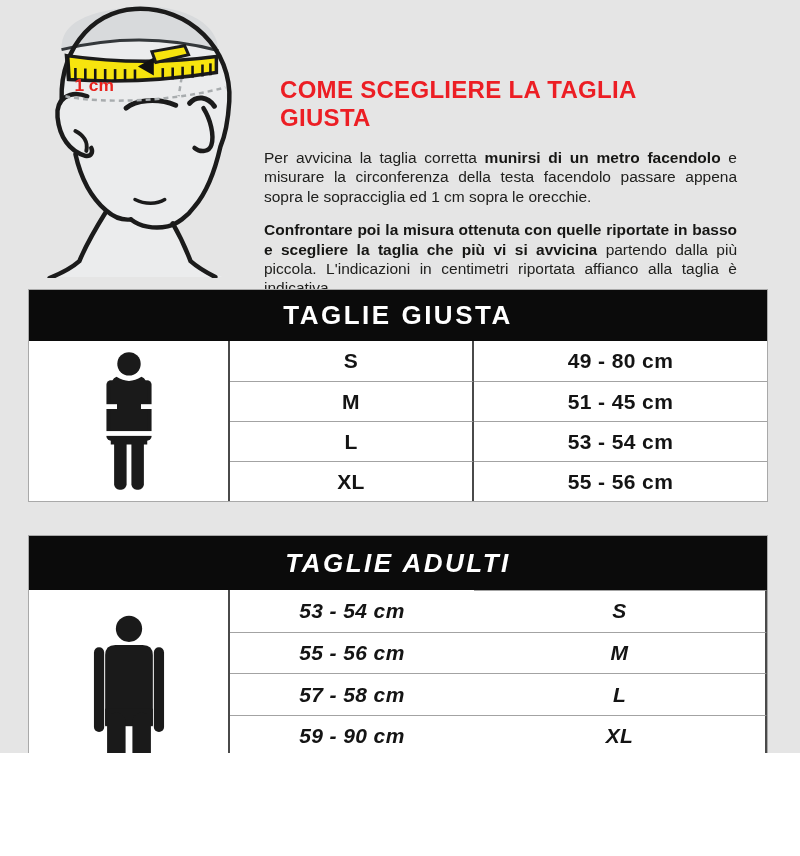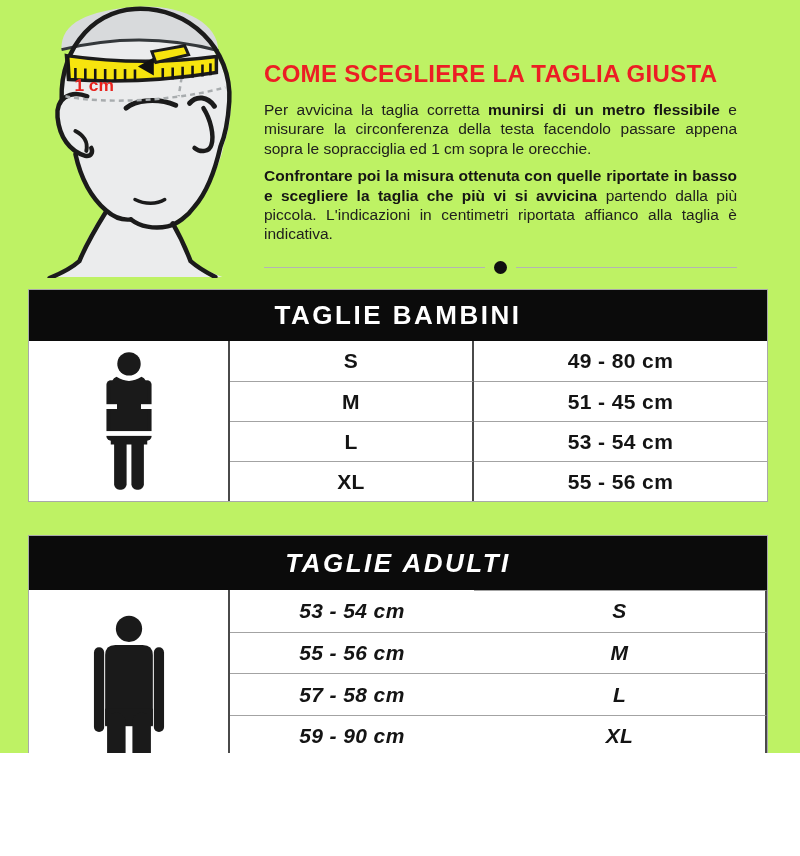--- a/index.html
+++ b/index.html
@@ -1,26 +1,26 @@
 <!DOCTYPE html>
 <html><head>
 <meta charset="utf-8">
 <style>
   html,body{margin:0;padding:0;background:#fff;}
-  .page{position:relative;width:800px;height:753px;background:#bef264;overflow:hidden;
+  .page{position:relative;width:800px;height:753px;background:#e5e5e5;overflow:hidden;
         font-family:"Liberation Sans", sans-serif;}
   
   .head-illo{position:absolute;left:4px;top:0;width:252px;height:278px;}
   
   .intro{position:absolute;left:264px;top:60px;width:473px;}
-  .intro h1{margin:0;font-size:24px;line-height:28px;font-weight:700;letter-spacing:.3px;
+  .intro h1{margin:16px;font-size:24px;line-height:28px;font-weight:700;letter-spacing:.3px;
             color:#ec1e24;}
   .intro p{margin:12px 0 0 0;font-size:15.5px;line-height:19.4px;color:#20201e;
            text-align:justify;}
-  .intro p.p2{margin-top:8px;}
+  .intro p.p2{margin-top:14px;}
   .intro b{font-weight:700;color:#161614;}
   .divider{margin-top:17px;display:flex;align-items:center;}
   .divider .line{flex:1;height:1px;background:#b4b4b4;}
   .divider .dot{width:13px;height:13px;border-radius:50%;background:#101010;margin:0 9px;}
   
   .size-table{position:absolute;left:28px;width:740px;border:1px solid #a9a9a9;
               background:#fff;box-sizing:border-box;}
   .size-table .thead{background:#0b0b0b;color:#ffffff;display:flex;align-items:center;
               justify-content:center;font-weight:700;font-size:26px;letter-spacing:2.5px;}
   .kids{top:289px;}
@@ -85,31 +85,31 @@
         <line x1="62.5" y1="57" x2="64" y2="80" stroke-width="3"></line>
       </g>
       <polygon fill="#111111" points="133,67 149,58 149,76"></polygon>
     </g>
 
     <text x="69" y="92" font-size="17.5" font-weight="bold" fill="#e8231e">1 cm</text>
   </svg>
 
   <div class="intro">
     <h1>COME SCEGLIERE LA TAGLIA GIUSTA</h1>
-    <p><span>Per avvicina la taglia corretta </span><b>munirsi di un metro flessibile</b><span> e misurare la circonferenza della testa facendolo passare appena sopra le sopracciglia ed 1 cm sopra le orecchie.</span></p>
+    <p><span>Per avvicina la taglia corretta </span><b>munirsi di un metro facendolo</b><span> e misurare la circonferenza della testa facendolo passare appena sopra le sopracciglia ed 1 cm sopra le orecchie.</span></p>
     <p class="p2"><b>Confrontare poi la misura ottenuta con quelle riportate in basso e scegliere la taglia che più vi si avvicina</b><span> partendo dalla più piccola. L'indicazioni in centimetri riportata affianco alla taglia è indicativa.</span></p>
     <div class="divider">
       <span class="line"></span>
       <span class="dot"></span>
       <span class="line"></span>
     </div>
   </div>
 
   <div class="size-table kids">
-    <div class="thead">TAGLIE BAMBINI</div>
+    <div class="thead">TAGLIE GIUSTA</div>
     <div class="tbody">
       <div class="cell icon-cell">
         <svg class="ico" width="48" height="140" viewBox="0 0 50 145" fill="#1a1a1a">
           <circle cx="25" cy="13" r="12.2"></circle>
           <rect x="1.5" y="30" width="9.5" height="63" rx="4.7"></rect>
           <rect x="39" y="30" width="9.5" height="63" rx="4.7"></rect>
           <path d="M12,26.5 Q25,35 38,26.5 Q44,29 44,38 L44,97 L6,97 L6,38 Q6,29 12,26.5 Z"></path>
           <rect x="0" y="55" width="12.5" height="5" fill="#ffffff"></rect>
           <rect x="37.5" y="55" width="12.5" height="5" fill="#ffffff"></rect>
           <rect x="0" y="83" width="50" height="5" fill="#ffffff"></rect>

